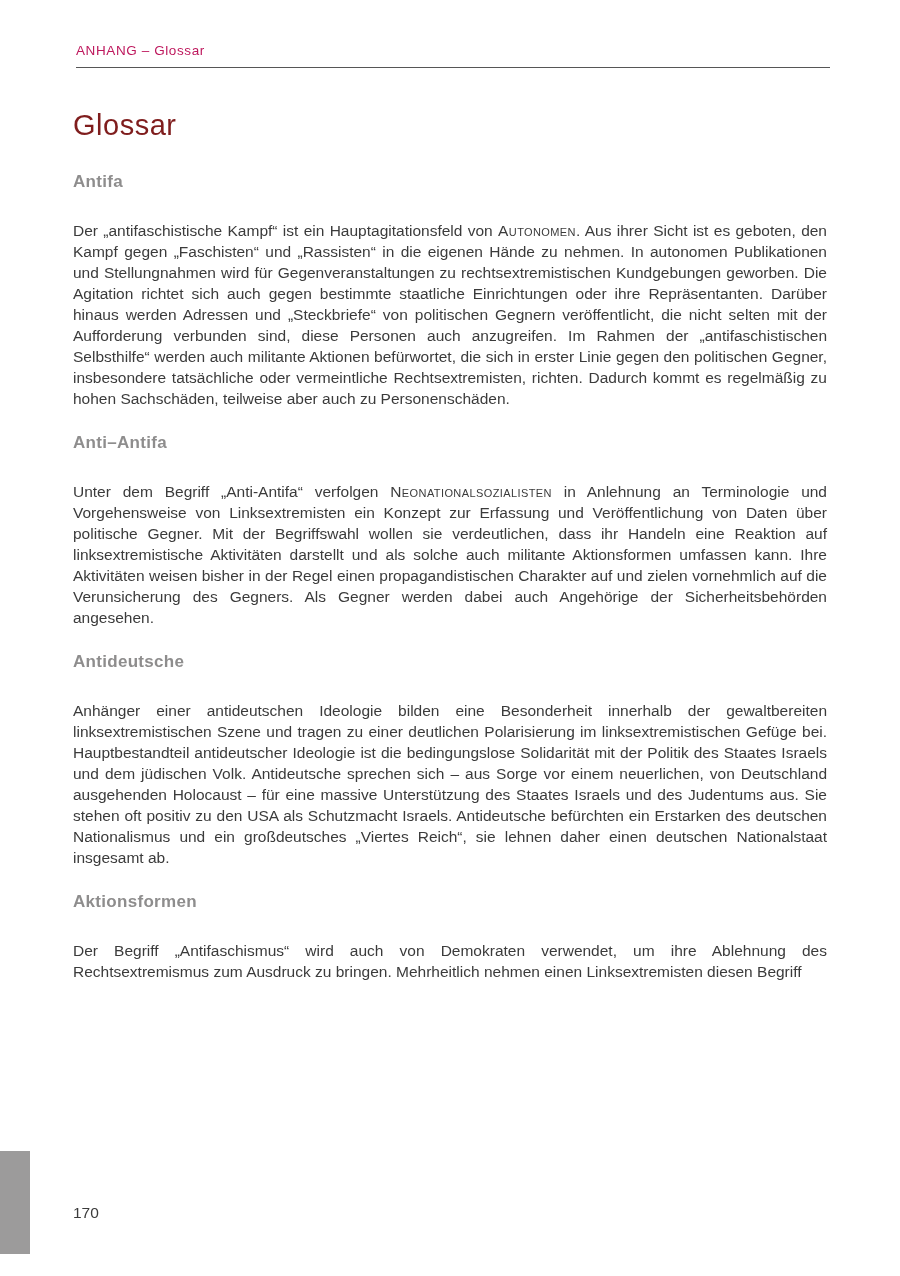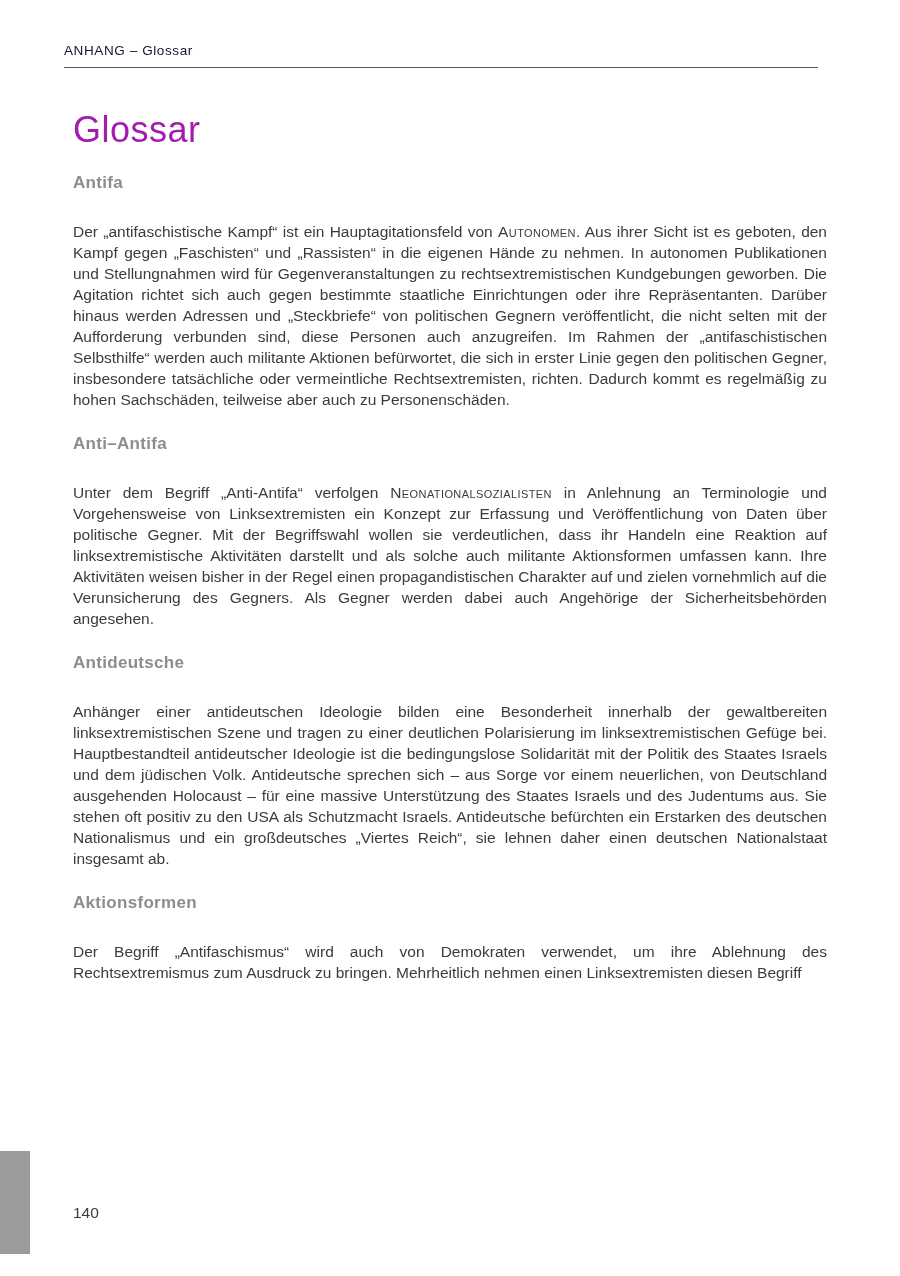--- a/index.html
+++ b/index.html
@@ -11,42 +11,42 @@
     position: relative;
     width: 900px;
     height: 1276px;
     margin: 0 auto;
     background: #ffffff;
     font-family: "Liberation Sans", sans-serif;
     overflow: hidden;
   }
   .running-header {
     position: absolute;
-    left: 64px;
+    left: 76px;
     top: 43px;
     width: 754px;
     padding-bottom: 9px;
     border-bottom: 1px solid #565656;
-    color: #0f172a;
+    color: #be185d;
     font-size: 13.5px;
     letter-spacing: 0.6px;
   }
   .content {
     position: absolute;
     left: 73px;
     top: 110px;
     width: 754px;
   }
   .title {
-    margin: 0 0 23px 0;
-    font-size: 36px;
+    margin: 0 0 30px 0;
+    font-size: 29px;
     line-height: 1.1;
     font-weight: 400;
     letter-spacing: 0.5px;
-    color: #a21caf;
+    color: #7f1d1d;
   }
   .glossary-section {
     margin-bottom: 24px;
   }
   .section-heading {
     margin: 0 0 28px 0;
     font-size: 17px;
     font-weight: 700;
     letter-spacing: 0.3px;
     color: #8e8d8d;
@@ -111,17 +111,17 @@
       <p class="body-paragraph"><span>Anhänger einer antideutschen Ideologie bilden eine Besonderheit innerhalb der gewaltbereiten linksextremistischen Szene und tragen zu einer deutlichen Polarisierung im linksextremistischen Gefüge bei. Hauptbestandteil antideutscher Ideologie ist die bedingungslose Solidarität mit der Politik des Staates Israels und dem jüdischen Volk. Antideutsche sprechen sich – aus Sorge vor einem neuerlichen, von Deutschland ausgehenden Holocaust – für eine massive Unterstützung des Staates Israels und des Judentums aus. Sie stehen oft positiv zu den USA als Schutzmacht Israels. Antideutsche befürchten ein Erstarken des deutschen Nationalismus und ein großdeutsches „Viertes Reich“, sie lehnen daher einen deutschen Nationalstaat insgesamt ab.</span></p>
     </section>
 
     <section class="glossary-section">
       <h2 class="section-heading">Aktionsformen</h2>
       <p class="body-paragraph"><span>Der Begriff „Antifaschismus“ wird auch von Demokraten verwendet, um ihre Ablehnung des Rechtsextremismus zum Ausdruck zu bringen. Mehrheitlich nehmen einen Linksextremisten diesen Begriff</span></p>
     </section>
 
   </main>
 
-  <div class="page-number">140</div>
+  <div class="page-number">170</div>
 
   <div class="bleed-tab"></div>
 
 </div>
 
 </body></html>

